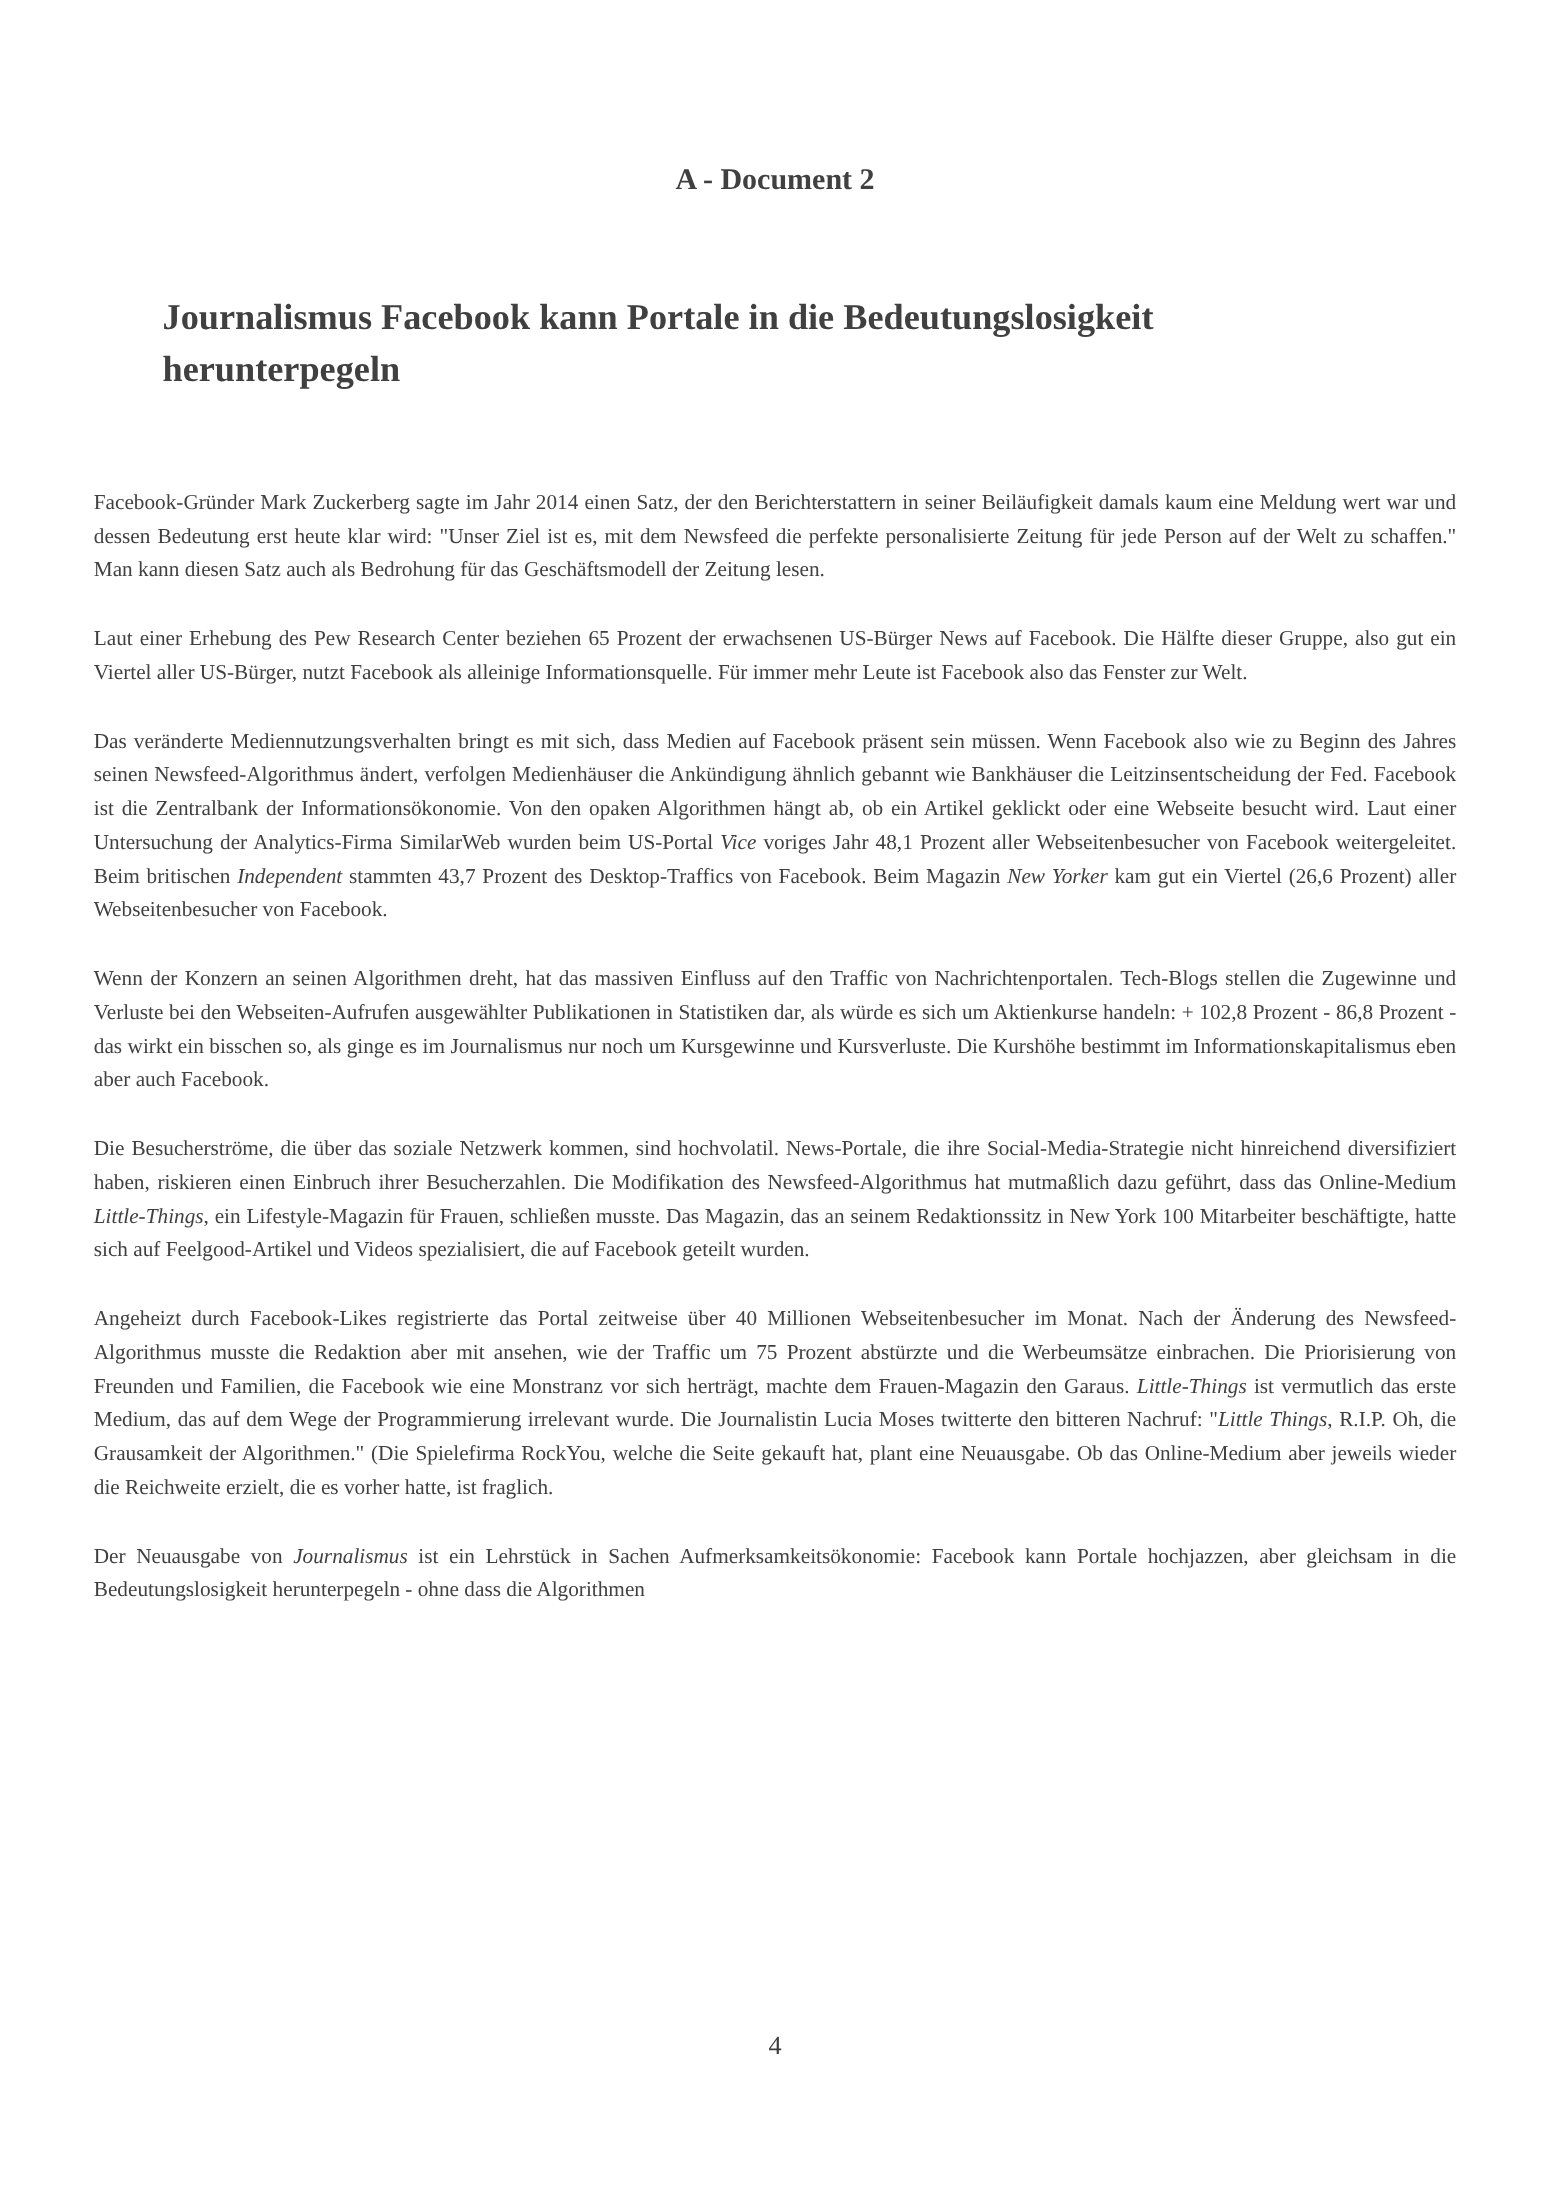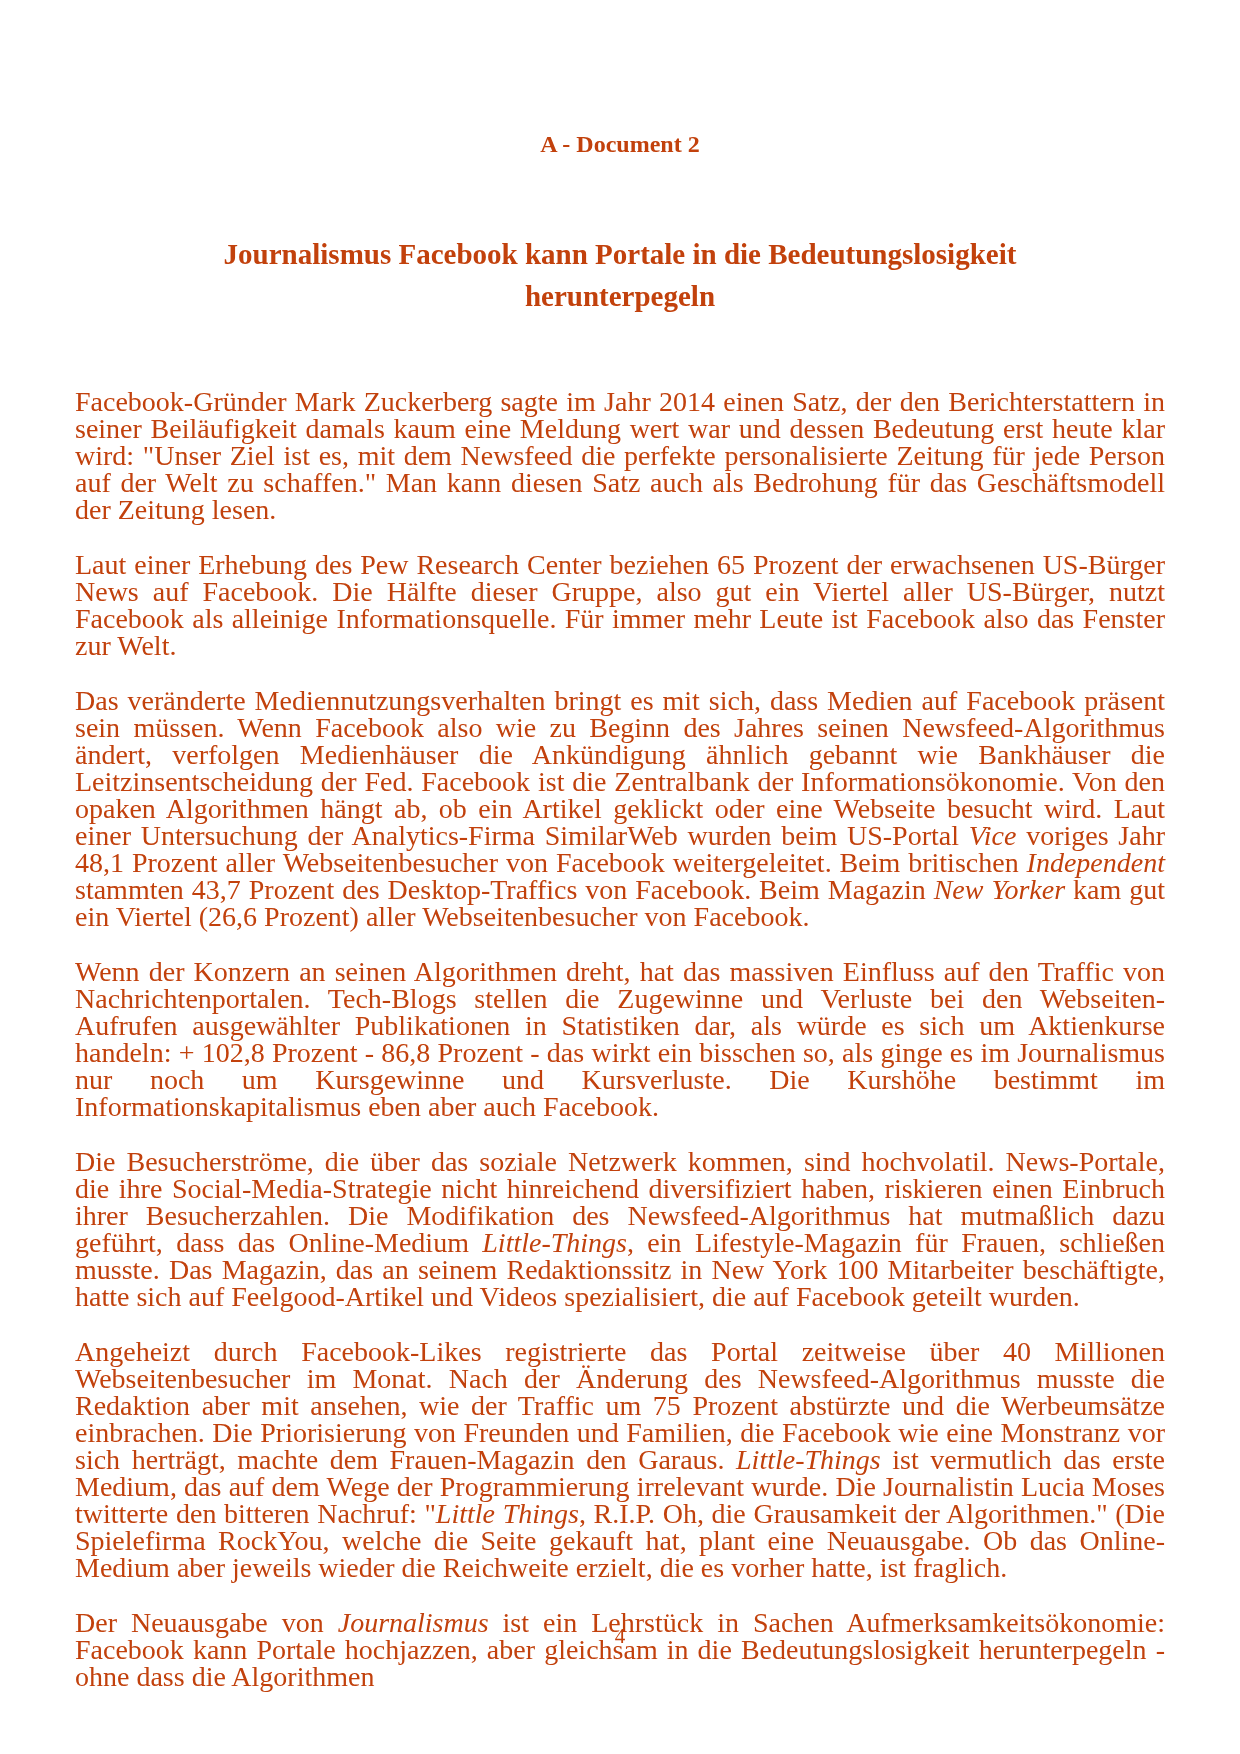--- a/index.html
+++ b/index.html
@@ -5,45 +5,45 @@
   html, body {
     margin: 0;
     padding: 0;
     background: #ffffff;
   }
   .page {
     position: relative;
     width: 1240px;
     height: 1754px;
     background: #ffffff;
-    color: #c2410c;
+    color: #404040;
     font-family: "Liberation Serif", "DejaVu Serif", serif;
     overflow: hidden;
   }
   .content {
     margin: 0 75px;
     padding-top: 130px;
   }
   .doc-header {
     text-align: center;
     font-weight: bold;
     font-size: 24px;
     line-height: 29px;
   }
   .doc-title {
     margin: 74px auto 0 auto;
     max-width: 980px;
-    text-align: center;
+    text-align: left;
     font-weight: bold;
     font-size: 29px;
     line-height: 42px;
   }
   .doc-body {
     margin-top: 71px;
-    font-size: 28px;
+    font-size: 17px;
     line-height: 27px;
   }
   .doc-body p {
     margin: 0 0 28px 0;
     text-align: justify;
   }
   .doc-body p:last-child {
     margin-bottom: 0;
   }
   .doc-body em {

